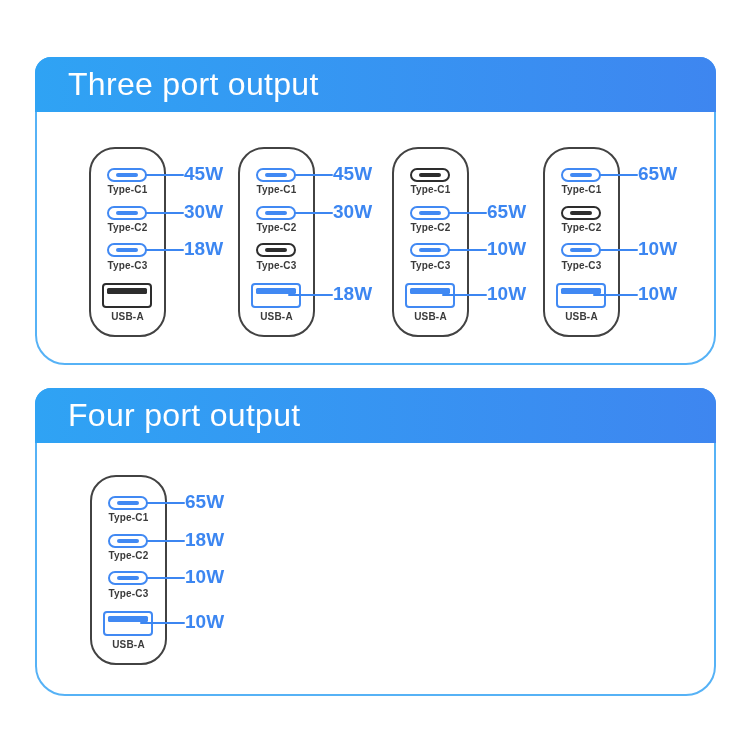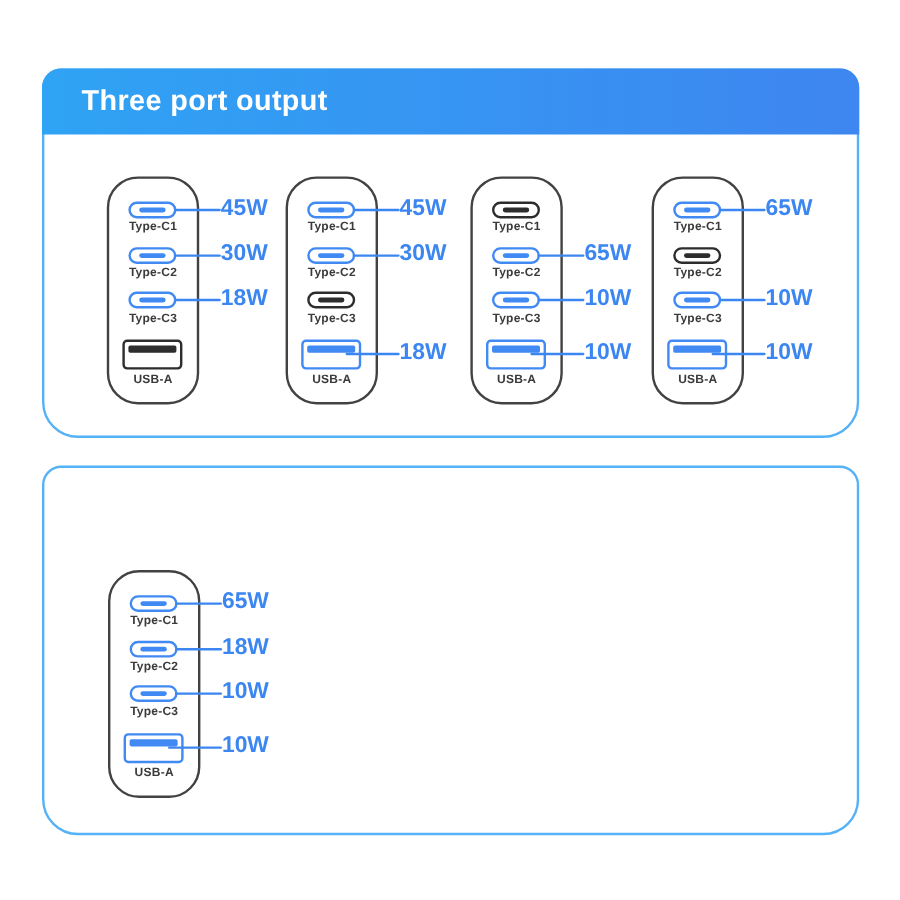--- a/index.html
+++ b/index.html
@@ -19,21 +19,21 @@
     box-sizing:border-box;
   }
   .banner {
     position:absolute; top:-2px; left:-2px; right:-2px; height:55px;
     border-radius:16px 16px 0 0;
     background:linear-gradient(90deg, var(--g1), var(--g2));
     display:flex; align-items:center; padding-left:33px;
     box-sizing:border-box;
   }
   .title {
-    margin:0; font-size:24px; font-weight:700; color:#ffffff;
+    margin:0; font-size:32px; font-weight:400; color:#ffffff;
     letter-spacing:0.3px;
   }
   .units { position:absolute; inset:0; }
 
   .unit { position:absolute; width:150px; height:190px; }
   .device {
     position:absolute; left:0; top:0; width:77px; height:190px;
     border:2.5px solid var(--device-border);
     border-radius:26px; background:#ffffff;
     box-sizing:border-box; z-index:1;
@@ -180,20 +180,23 @@
             <div class="bar"></div>
           </div>
           <div class="plabel" style="top: 164px;">USB-A</div>
           <div class="cline" style="top: 146.75px; left: 50px; width: 45px;"></div>
           <div class="watt" style="top: 137px;">10W</div>
         </div>
       </div>
   </section>
 
   <section class="card" style="top:388px">
+    <header class="banner">
+      <h2 class="title">Four port output</h2>
+    </header>
     <div class="units">
         <div class="unit" style="left: 53px; top: 85px;">
           <div class="device"></div>
           <div class="pill on" style="top: 21px;">
             <div class="bar"></div>
           </div>
           <div class="plabel" style="top: 37px;">Type-C1</div>
           <div class="cline" style="top: 26.75px; left: 56px; width: 39px;"></div>
           <div class="watt" style="top: 17px;">65W</div>
           <div class="pill on" style="top: 59px;">

